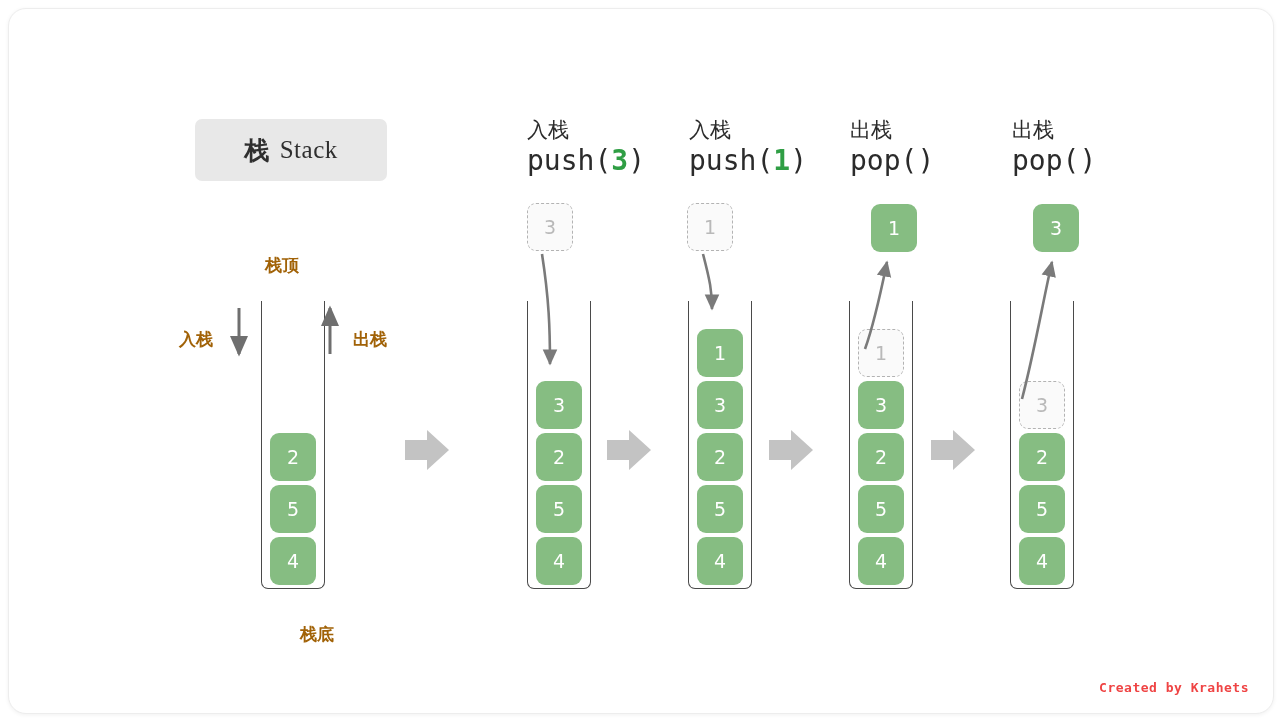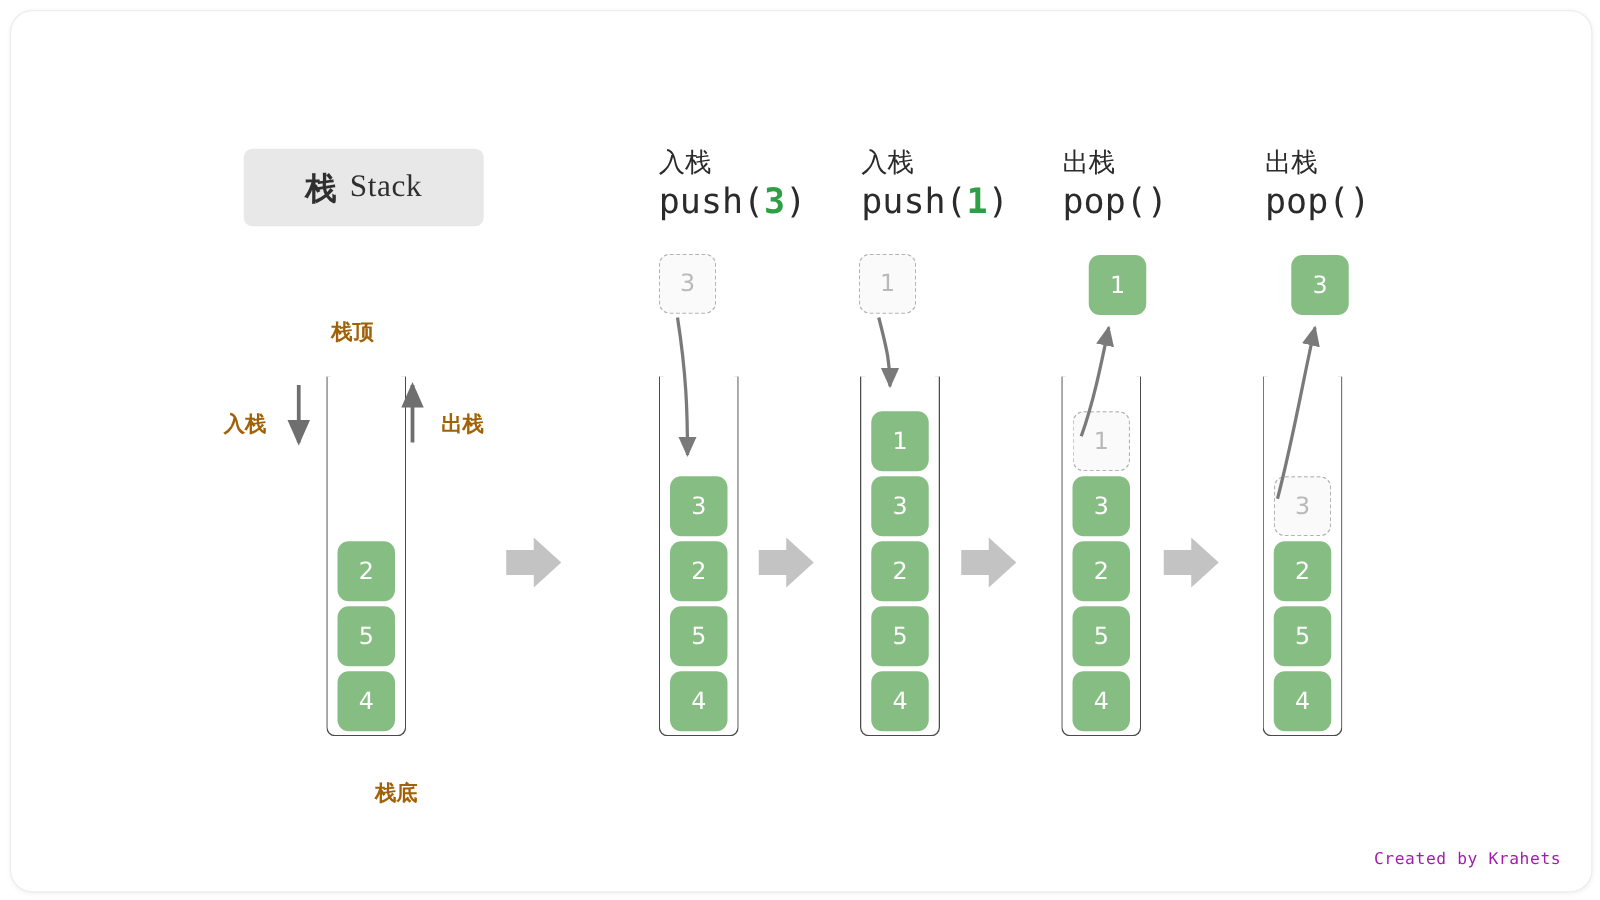--- a/index.html
+++ b/index.html
@@ -79,22 +79,23 @@
     display:flex; align-items:center; justify-content:center;
     font-family:"DejaVu Sans",sans-serif; font-size:19px; box-sizing:border-box;
   }
   .float-cell.filled{background:#86bd82;color:#ffffff;}
   .float-cell.ghost{background:#fafafa;color:#b9b9b9;border:1.5px dashed #b3b3b3;}
 
   svg.overlay{position:absolute;left:0;top:0;width:1264px;height:704px;pointer-events:none;}
 
   #footer{
     position:absolute; right:24px; bottom:18px;
-    font-family:"DejaVu Sans Mono",monospace; font-size:13px; color:#a21caf;
+    font-family:"DejaVu Sans Mono",monospace; font-size:13px; color:#ef4444;
     letter-spacing:.5px;
+    font-weight:bold;
   }
 </style>
 </head>
 <body>
 
 <div id="card">
 
   <div id="title-badge">
     <span class="cjk">栈</span>
     <span class="mono">Stack</span>

